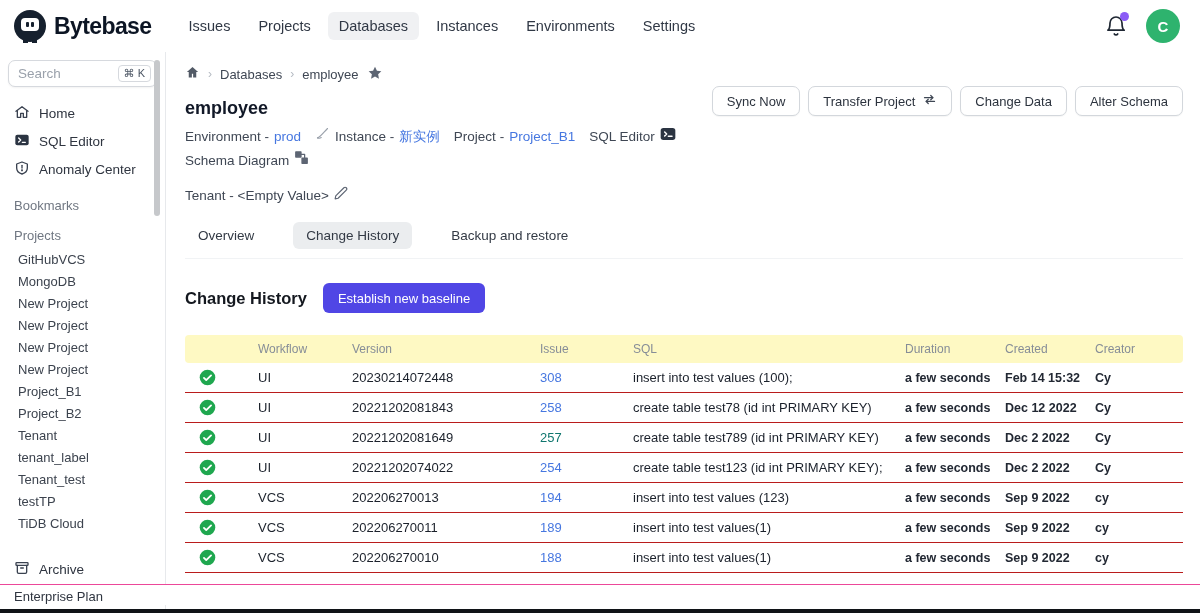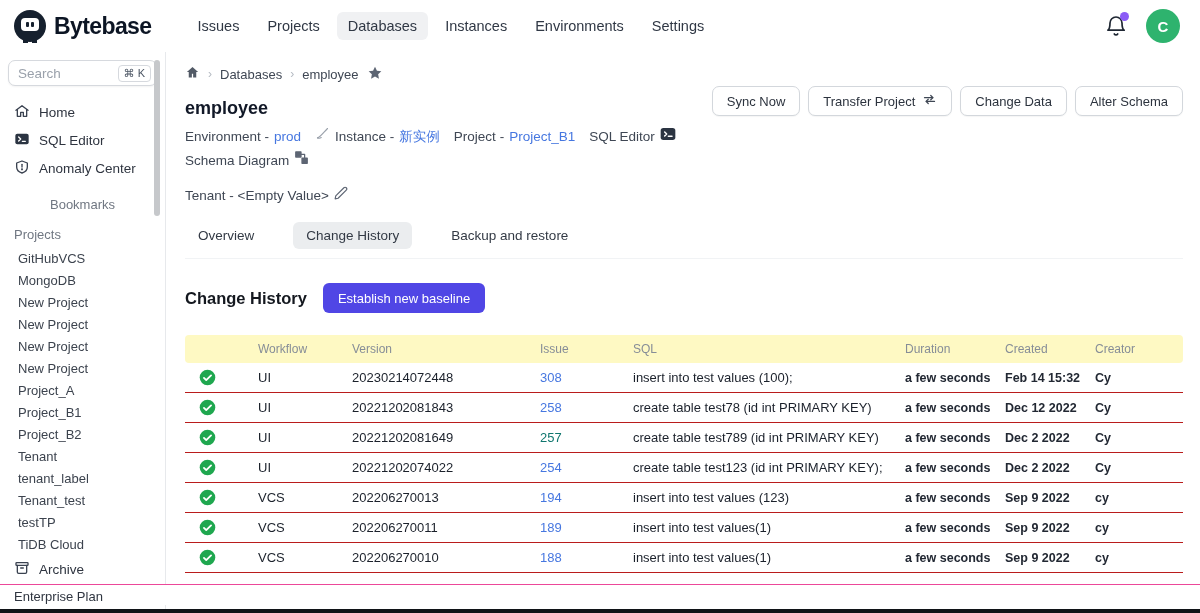--- a/index.html
+++ b/index.html
@@ -1,21 +1,21 @@
 <!DOCTYPE html>
 <html><head>
 <meta charset="utf-8">
 <style>
   * { margin:0; padding:0; box-sizing:border-box; }
   html,body { width:1200px; height:613px; overflow:hidden; background:#fff;
     font-family:"Liberation Sans", sans-serif; color:#1f2329; }
   .page { position:relative; width:1200px; height:613px; }
 
   
-  .topnav { height:52px; display:flex; align-items:center; padding:0 20px 0 14px; background:#fff;gap:9px; }
+  .topnav { height:52px; display:flex; align-items:center; padding:0 20px 0 14px; background:#fff; }
   .brand { display:flex; align-items:center; gap:8px; cursor:pointer; }
   .logo-mark { width:32px; height:32px; border-radius:50%; background:#16202e; position:relative; }
   .logo-mark .mouth { position:absolute; left:7px; top:8px; width:18px; height:13px; background:#fff; border-radius:4px; }
   .logo-mark .eye { position:absolute; top:12px; width:3px; height:5px; background:#16202e; border-radius:1px; }
   .logo-mark .eye.l { left:12px; } .logo-mark .eye.r { left:17px; }
   .logo-mark .leg { position:absolute; bottom:-1px; width:5px; height:7px; background:#16202e; }
   .logo-mark .leg.l { left:9px; } .logo-mark .leg.r { left:18px; }
   .brand-name { font-size:23px; font-weight:800; letter-spacing:-0.6px; color:#0c1524; }
   .navlinks { display:flex; align-items:center; gap:6px; margin-left:26px; }
   .navlink { font-size:14.5px; color:#303845; padding:6px 11px; border-radius:6px; cursor:pointer; }
@@ -38,21 +38,21 @@
   .searchbox input { border:none; outline:none; width:82px; font-size:13.5px; color:#374151;
     font-family:"Liberation Sans", sans-serif; background:transparent; }
   .searchbox input::placeholder { color:#9aa1ab; }
   .kbd { margin-left:auto; font-size:11px; color:#4b5563; border:1px solid #d6d9de; border-radius:4px;
     padding:1px 5px; background:#fff; white-space:nowrap; }
   .side-nav { margin-top:12px; }
   .sideitem { display:flex; align-items:center; gap:9px; height:28px; padding:0 14px; font-size:13.5px;
     color:#2f3540; cursor:pointer; }
   .sideitem svg { flex-shrink:0; }
   .sectionlabel { padding:0 14px; height:20px; line-height:20px; font-size:13px; color:#707782; }
-  .sectionlabel.bm { margin-top:13px;text-align:center; }
+  .sectionlabel.bm { margin-top:13px; }
   .sectionlabel.pj { margin-top:10px; }
   .projlist { margin-top:3px; }
   .projitem { padding:0 14px 0 18px; height:22px; line-height:22px; font-size:13px; color:#3c434e;
     cursor:pointer; white-space:nowrap; overflow:hidden; }
   .archive-item { margin-top:auto; margin-bottom:30px; }
   .side-scrollbar { position:absolute; right:5px; top:8px; width:6px; height:156px; border-radius:3px; background:#c6c8cb; }
 
   
   .footer { position:absolute; left:0; right:0; bottom:8px; height:21px; border-top:1px solid #ec4899;
     background:#fff; font-size:13px; color:#2f3540; padding:4px 0 0 14px; }
@@ -174,21 +174,20 @@
       <div class="sectionlabel bm">Bookmarks</div>
       <div class="sectionlabel pj">Projects</div>
 
       <div class="projlist">
           <div class="projitem">GitHubVCS</div>
           <div class="projitem">MongoDB</div>
           <div class="projitem">New Project</div>
           <div class="projitem">New Project</div>
           <div class="projitem">New Project</div>
           <div class="projitem">New Project</div>
-          <div class="projitem">Project_A</div>
           <div class="projitem">Project_B1</div>
           <div class="projitem">Project_B2</div>
           <div class="projitem">Tenant</div>
           <div class="projitem">tenant_label</div>
           <div class="projitem">Tenant_test</div>
           <div class="projitem">testTP</div>
           <div class="projitem">TiDB Cloud</div>
         </div>
 
       <div class="sideitem archive-item">

